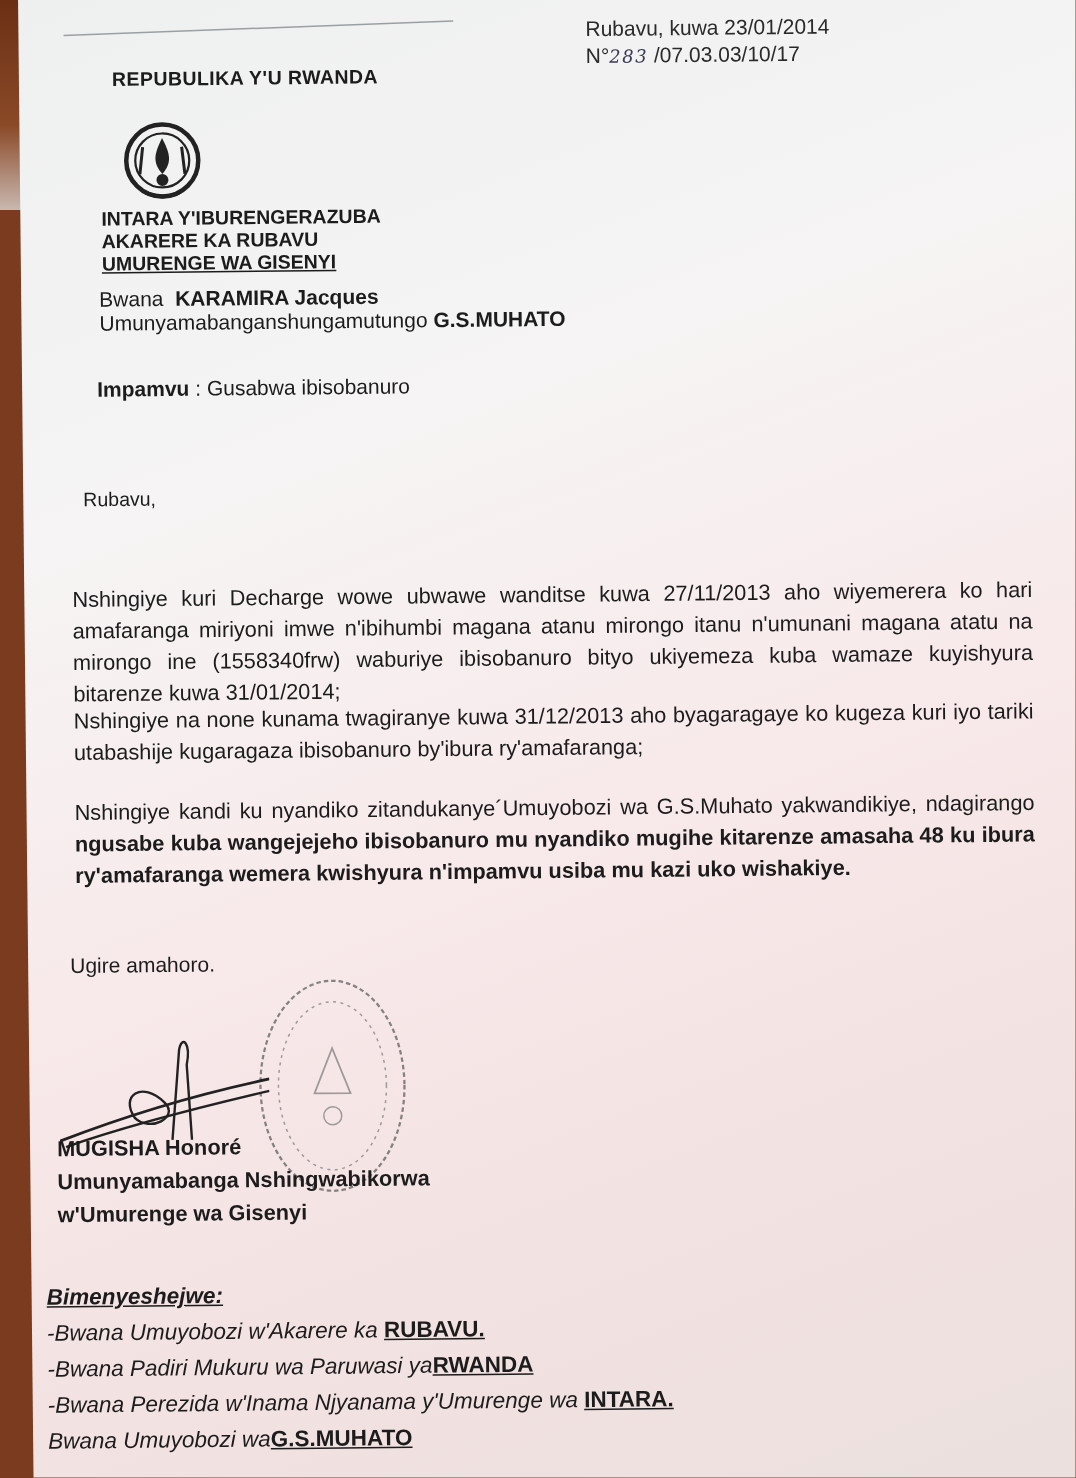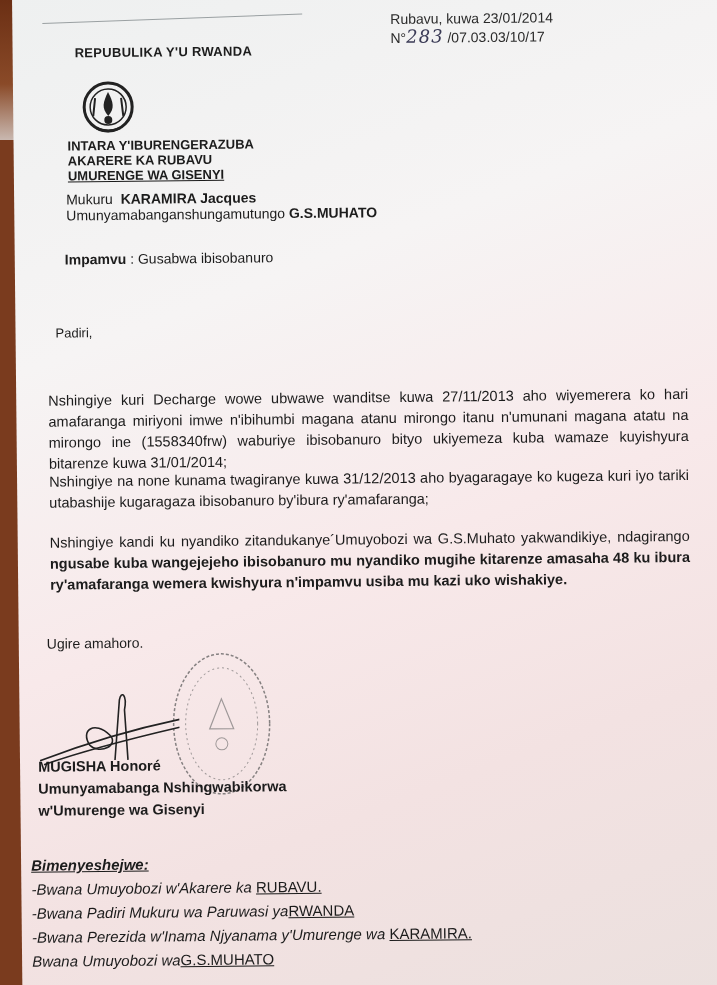--- a/index.html
+++ b/index.html
@@ -18,42 +18,42 @@
       background: linear-gradient(160deg, #eef0f0 0%, #f6f4f4 30%, #f8e9ea 55%, #f3e2e2 75%, #ebe0de 100%);
       transform: rotate(-0.6deg);
       transform-origin: 0 0;
     }
     .paper::before {
       content: ""; position: absolute; left: 30px; top: 24px; width: 260px; height: 1px;
       background: #9aa0a2; transform: rotate(-1.5deg);
     }
     .abs { position: absolute; white-space: nowrap; }
     .hdr-right { left: 378px; top: 18px; font-size: 14px; line-height: 18px; color: #2a2a2a; }
-    .hdr-right .hand { font-family: "DejaVu Serif", serif; font-style: italic; font-size: 18px; color: #3a3a55; letter-spacing: 1px; }
+    .hdr-right .hand { font-family: "DejaVu Serif", serif; font-style: italic; font-size: 12px; color: #3a3a55; letter-spacing: 1px; }
     .republic { left: 62px; top: 50px; font-size: 13px; font-weight: bold; letter-spacing: 0.3px; }
     .emblem { left: 68px; top: 85px; width: 54px; height: 54px; }
     .admin { left: 54px; top: 143px; font-size: 13px; font-weight: bold; line-height: 15px; }
     .admin .u { text-decoration: underline; }
     .recipient { left: 52px; top: 196px; font-size: 14px; line-height: 16px; }
     .recipient b { font-weight: bold; }
     .subject { left: 50px; top: 256px; font-size: 14px; }
     .subject .lbl { font-weight: bold; }
     .salutation { left: 40px; top: 330px; font-size: 13px; }
     .para { position: absolute; left: 32px; width: 640px; font-size: 14.5px; line-height: 21px; text-align: justify; white-space: normal; }
     .p1 { top: 395px; }
     .p2 { top: 476px; }
     .p3 { top: 537px; }
     .p3 .b { font-weight: bold; }
     .closing { left: 28px; top: 640px; font-size: 14px; }
     .stamp { left: 150px; top: 655px; width: 105px; height: 150px; }
     .signature { left: 20px; top: 695px; width: 140px; height: 80px; }
     .signer { left: 18px; top: 760px; font-size: 14.5px; font-weight: bold; line-height: 22px; }
     .cc { left: 10px; top: 858px; font-size: 15px; font-style: italic; line-height: 24px; }
     .cc .title { font-weight: bold; text-decoration: underline; }
-    .cc .b { font-style: normal; font-weight: normal; text-decoration: underline; }
+    .cc .b { font-style: normal; font-weight: bold; text-decoration: underline; }
   </style>
 </head>
 <body>
 
 <div class="bg-left"></div>
 
 <div class="paper">
 
   <div class="abs hdr-right">
     <div>Rubavu,  kuwa 23/01/2014</div>
@@ -75,29 +75,29 @@
     </svg>
   </div>
 
   <div class="abs admin">
     <div>INTARA Y'IBURENGERAZUBA</div>
     <div>AKARERE KA RUBAVU</div>
     <div class="u">UMURENGE WA GISENYI</div>
   </div>
 
   <div class="abs recipient">
-    <div><span>Mukuru</span>&nbsp; <b>KARAMIRA Jacques</b></div>
+    <div><span>Bwana</span>&nbsp; <b>KARAMIRA Jacques</b></div>
     <div><span>Umunyamabanganshungamutungo</span> <b>G.S.MUHATO</b></div>
   </div>
 
   <div class="abs subject">
     <span class="lbl">Impamvu</span><span> : </span><span>Gusabwa ibisobanuro</span>
   </div>
 
-  <div class="abs salutation">Padiri,</div>
+  <div class="abs salutation">Rubavu,</div>
 
   <div class="para p1">Nshingiye kuri Decharge wowe ubwawe wanditse kuwa 27/11/2013 aho wiyemerera  ko hari amafaranga miriyoni imwe n'ibihumbi magana atanu mirongo itanu n'umunani magana atatu na mirongo ine (1558340frw) waburiye ibisobanuro bityo ukiyemeza kuba wamaze kuyishyura bitarenze kuwa 31/01/2014;</div>
   <div class="para p2">Nshingiye na none kunama twagiranye kuwa 31/12/2013 aho byagaragaye ko kugeza kuri iyo tariki utabashije kugaragaza ibisobanuro by'ibura ry'amafaranga;</div>
   <div class="para p3">
     <span>Nshingiye kandi ku nyandiko zitandukanye´Umuyobozi wa G.S.Muhato yakwandikiye, ndagirango </span><span class="b">ngusabe kuba wangejejeho ibisobanuro mu nyandiko mugihe kitarenze amasaha 48 ku ibura ry'amafaranga wemera kwishyura n'impamvu usiba mu kazi uko wishakiye.</span>
   </div>
 
   <div class="abs closing">Ugire amahoro.</div>
 
   <div class="abs stamp">
@@ -121,17 +121,17 @@
   <div class="abs signer">
     <div>MUGISHA Honoré</div>
     <div>Umunyamabanga Nshingwabikorwa</div>
     <div>w'Umurenge wa Gisenyi</div>
   </div>
 
   <div class="abs cc">
     <div class="title">Bimenyeshejwe:</div>
     <div><span>-Bwana Umuyobozi w'Akarere ka </span><span class="b">RUBAVU.</span></div>
     <div><span>-Bwana Padiri Mukuru wa Paruwasi ya</span><span class="b">RWANDA</span></div>
-    <div><span>-Bwana Perezida w'Inama Njyanama  y'Umurenge wa </span><span class="b">KARAMIRA.</span></div>
+    <div><span>-Bwana Perezida w'Inama Njyanama  y'Umurenge wa </span><span class="b">INTARA.</span></div>
     <div><span>Bwana Umuyobozi wa</span><span class="b">G.S.MUHATO</span></div>
   </div>
 
 </div>
 
 </body></html>

